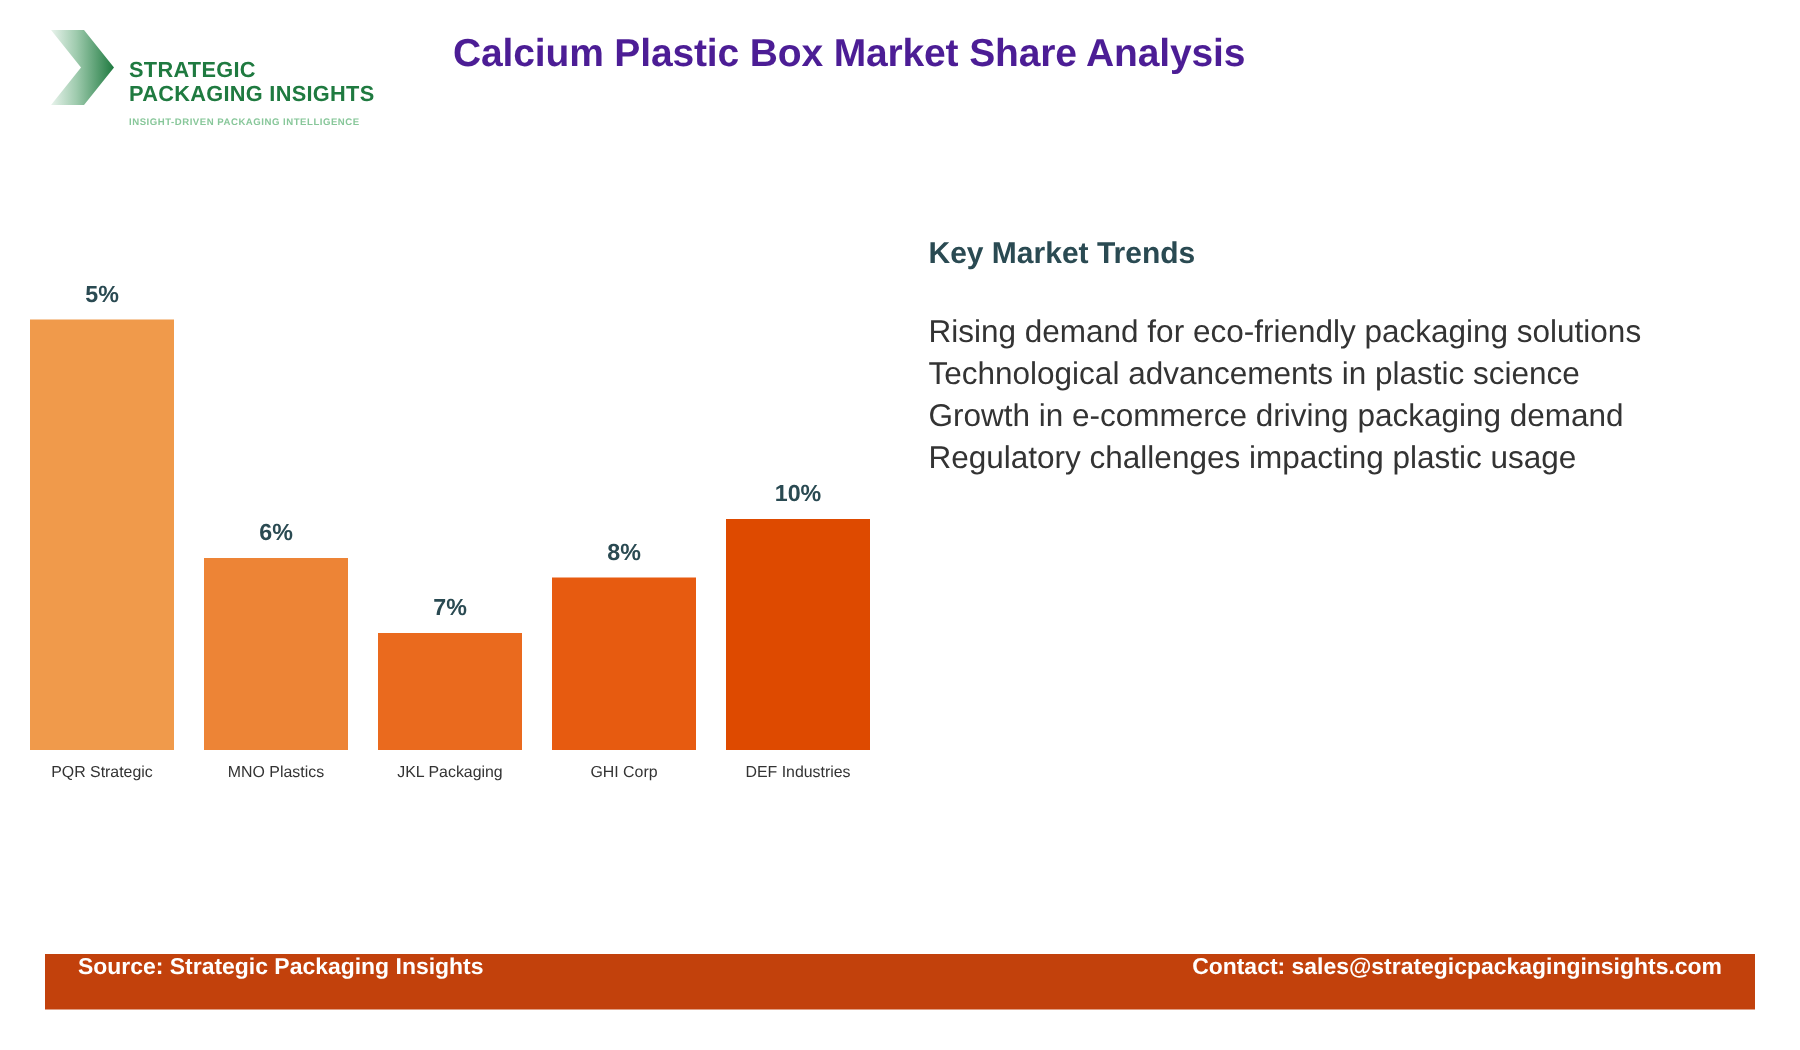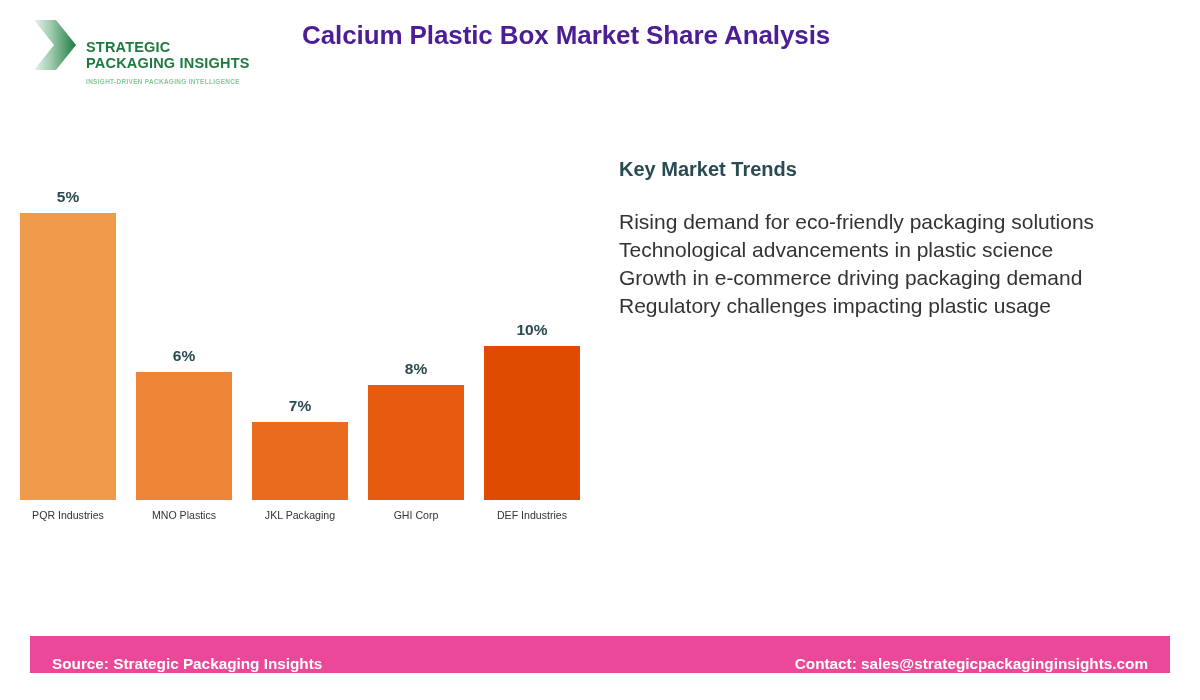--- a/index.html
+++ b/index.html
@@ -140,23 +140,23 @@
     white-space: nowrap;
   }
 
   
   #footer {
     position: absolute;
     left: 30px;
     top: 636px;
     width: 1140px;
     height: 37px;
-    background: #ec4899;
+    background: #c2410c;
     display: flex;
-    align-items: flex-end;
+    align-items: flex-start;
     justify-content: space-between;
     padding: 0 22px;
   }
   .footer-text {
     font-size: 15.3px;
     font-weight: bold;
     color: #ffffff;
     white-space: nowrap;
   }
 </style>
@@ -186,21 +186,21 @@
   </div>
 
   <div id="title">Calcium Plastic Box Market Share Analysis</div>
 
   <div id="chart">
     <div id="bars-area">
 
       <div class="bar-group" style="left:20px; width:96px;">
         <div class="bar-value" style="bottom:287px; margin-bottom:7px;">5%</div>
         <div class="bar-rect" style="height:287px; background:#F09A4B;"></div>
-        <div class="bar-label">PQR Industries</div>
+        <div class="bar-label">PQR Strategic</div>
       </div>
 
       <div class="bar-group" style="left:136px; width:96px;">
         <div class="bar-value" style="bottom:128px; margin-bottom:7px;">6%</div>
         <div class="bar-rect" style="height:128px; background:#ED8436;"></div>
         <div class="bar-label">MNO Plastics</div>
       </div>
 
       <div class="bar-group" style="left:252px; width:96px;">
         <div class="bar-value" style="bottom:78px; margin-bottom:7px;">7%</div>

